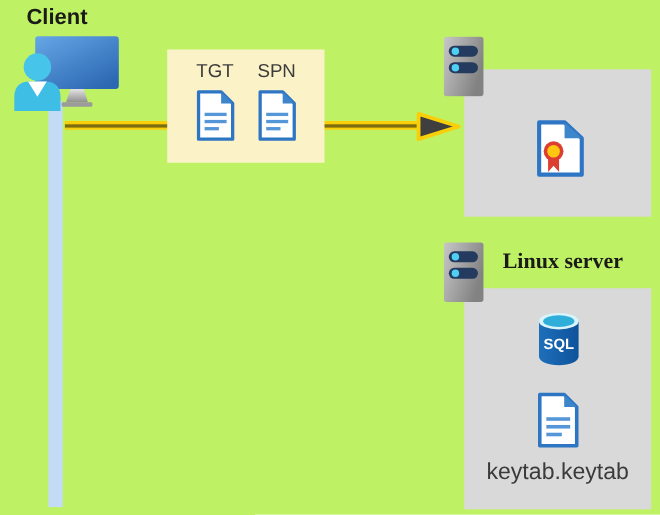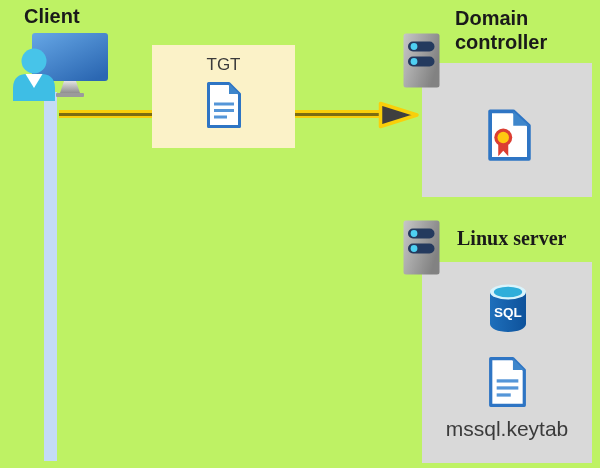--- a/index.html
+++ b/index.html
@@ -88,31 +88,40 @@
     <div class="ticket">
       <span class="ticket-label">TGT</span>
       <svg class="doc" viewBox="0 0 36 48">
         <path d="M2.5 2.5 H23 L33.5 13 V45.5 H2.5 Z" fill="#FFFFFF" stroke="#2E75C4" stroke-width="3" stroke-linejoin="round"></path>
         <path d="M23 2.5 V13 H33.5 Z" fill="#3E86CB"></path>
         <rect x="8" y="21.5" width="20" height="3" fill="#5596D8"></rect>
         <rect x="8" y="28" width="20" height="3" fill="#5596D8"></rect>
         <rect x="8" y="34.5" width="13" height="3" fill="#5596D8"></rect>
       </svg>
     </div>
+    <div class="ticket">
+      <span class="ticket-label">SPN</span>
+      <svg class="doc" viewBox="0 0 36 48">
+        <path d="M2.5 2.5 H23 L33.5 13 V45.5 H2.5 Z" fill="#FFFFFF" stroke="#2E75C4" stroke-width="3" stroke-linejoin="round"></path>
+        <path d="M23 2.5 V13 H33.5 Z" fill="#3E86CB"></path>
+        <rect x="8" y="21.5" width="20" height="3" fill="#5596D8"></rect>
+        <rect x="8" y="28" width="20" height="3" fill="#5596D8"></rect>
+        <rect x="8" y="34.5" width="13" height="3" fill="#5596D8"></rect>
+      </svg>
+    </div>
   </div>
 
   <div class="abs panel dc-panel"></div>
   <svg class="abs dc-server" viewBox="0 0 37 55">
     <rect x="0.5" y="0.5" width="36" height="54" rx="2.5" fill="url(#g-srv)"></rect>
     <rect x="5" y="8.5" width="26.5" height="10" rx="5" fill="#243A5E"></rect>
     <circle cx="11" cy="13.5" r="3.4" fill="#4FD0F2"></circle>
     <rect x="5" y="23.5" width="26.5" height="10" rx="5" fill="#243A5E"></rect>
     <circle cx="11" cy="28.5" r="3.4" fill="#4FD0F2"></circle>
   </svg>
-  <div class="abs hdr dc-label">Domain controller</div>
   <svg class="abs cert-icon" viewBox="0 0 36 43">
     <path d="M2.5 2.5 H21 L33.5 14 V40.5 H2.5 Z" fill="#FFFFFF" stroke="#2E75C4" stroke-width="3" stroke-linejoin="round"></path>
     <path d="M21 2.5 V14 H33.5 Z" fill="#3E86CB"></path>
     <path d="M9 28.5 L9 38.5 L13 34 L17 38.5 L17 28.5 Z" fill="#DC3E32"></path>
     <circle cx="13" cy="23.5" r="7.2" fill="#DC3E32"></circle>
     <circle cx="13" cy="23.5" r="4.6" fill="#FFC810"></circle>
   </svg>
 
   <div class="abs panel linux-panel"></div>
   <svg class="abs linux-server-icon" viewBox="0 0 37 55">
@@ -131,15 +140,15 @@
     <text x="20" y="34" text-anchor="middle" font-family="Liberation Sans, sans-serif" font-size="13.5" font-weight="bold" fill="#FFFFFF">SQL</text>
   </svg>
 
   <svg class="abs keytab-icon" viewBox="0 0 36 48">
     <path d="M2.5 2.5 H23 L33.5 13 V45.5 H2.5 Z" fill="#FFFFFF" stroke="#2E75C4" stroke-width="3" stroke-linejoin="round"></path>
     <path d="M23 2.5 V13 H33.5 Z" fill="#3E86CB"></path>
     <rect x="8" y="21.5" width="20" height="3" fill="#5596D8"></rect>
     <rect x="8" y="28" width="20" height="3" fill="#5596D8"></rect>
     <rect x="8" y="34.5" width="13" height="3" fill="#5596D8"></rect>
   </svg>
-  <div class="abs keytab-label">mssql.keytab</div>
+  <div class="abs keytab-label">keytab.keytab</div>
 
 </div>
 
 </body></html>

